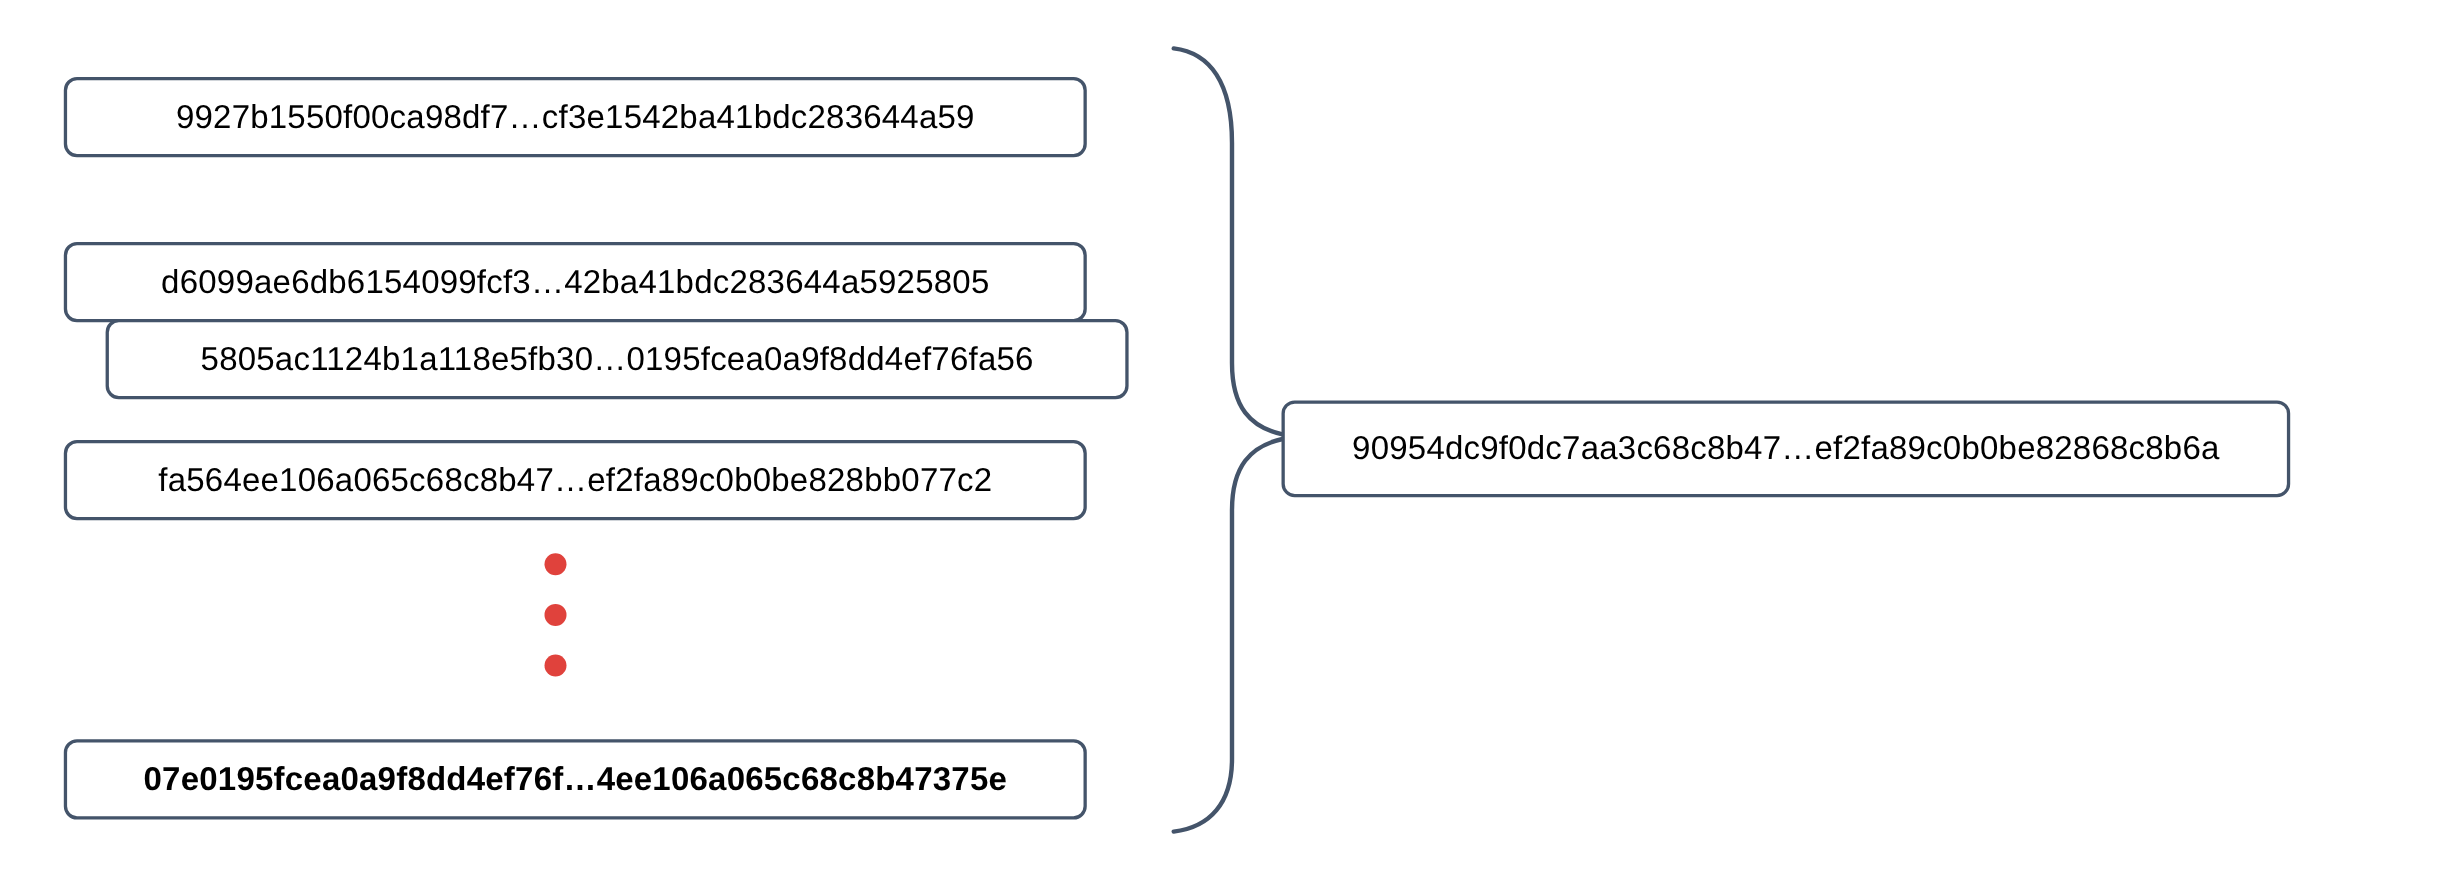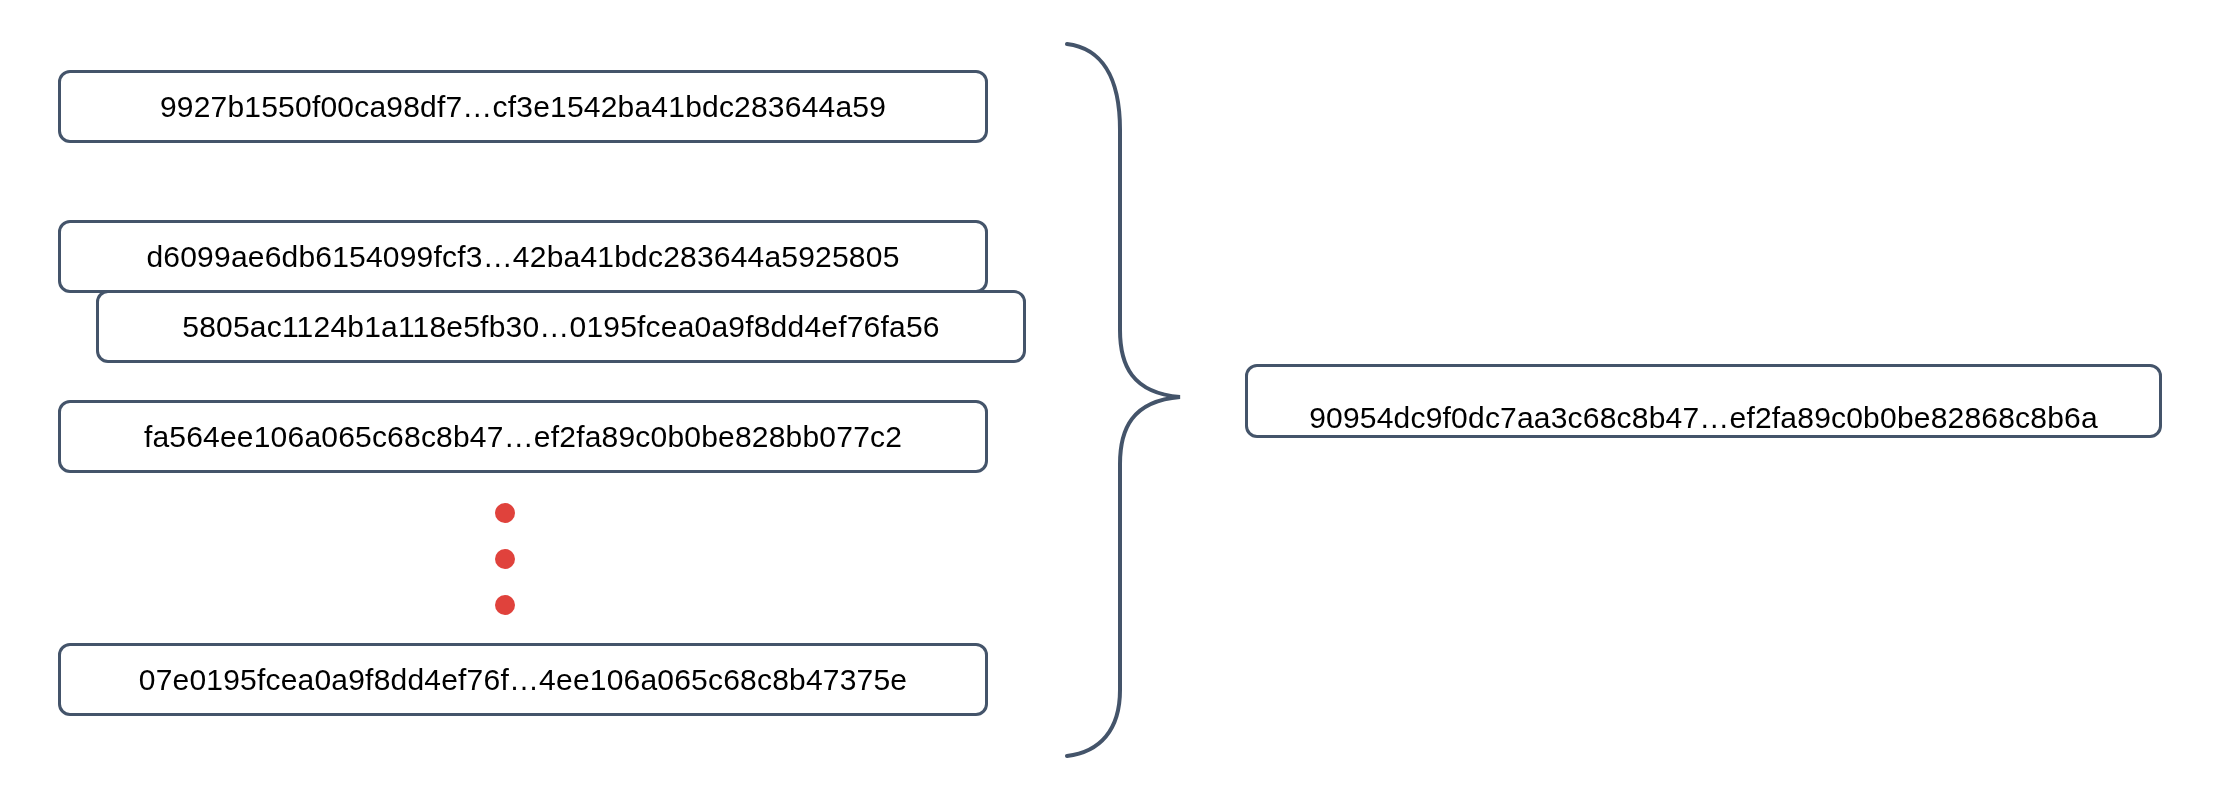--- a/index.html
+++ b/index.html
@@ -28,23 +28,23 @@
     font-size: 30px;
     color: var(--color-text, #000000);
     white-space: nowrap;
     letter-spacing: 0.2px;
   }
   .left-box { left: 58px; width: 930px; height: 73px; }
   .b1 { top: 70px; }
   .b2 { top: 180px; margin-top: 40px; }
   .b3 { top: 290px; margin-left: 38px; }
   .b4 { top: 400px; }
-  .b5 { top: 643px; }
+  .b5 { top: 672px; font-weight: bold; }
 
-  .result-box { left: 1245px; top: 364px; width: 917px; height: 74px; align-items: flex-end; }
+  .result-box { left: 1165px; top: 364px; width: 917px; height: 88px; }
 
   .dots {
     position: absolute;
     left: 495px;
     top: 503px;
     width: 20px;
     height: 112px;
     display: flex;
     flex-direction: column;
     justify-content: space-between;

